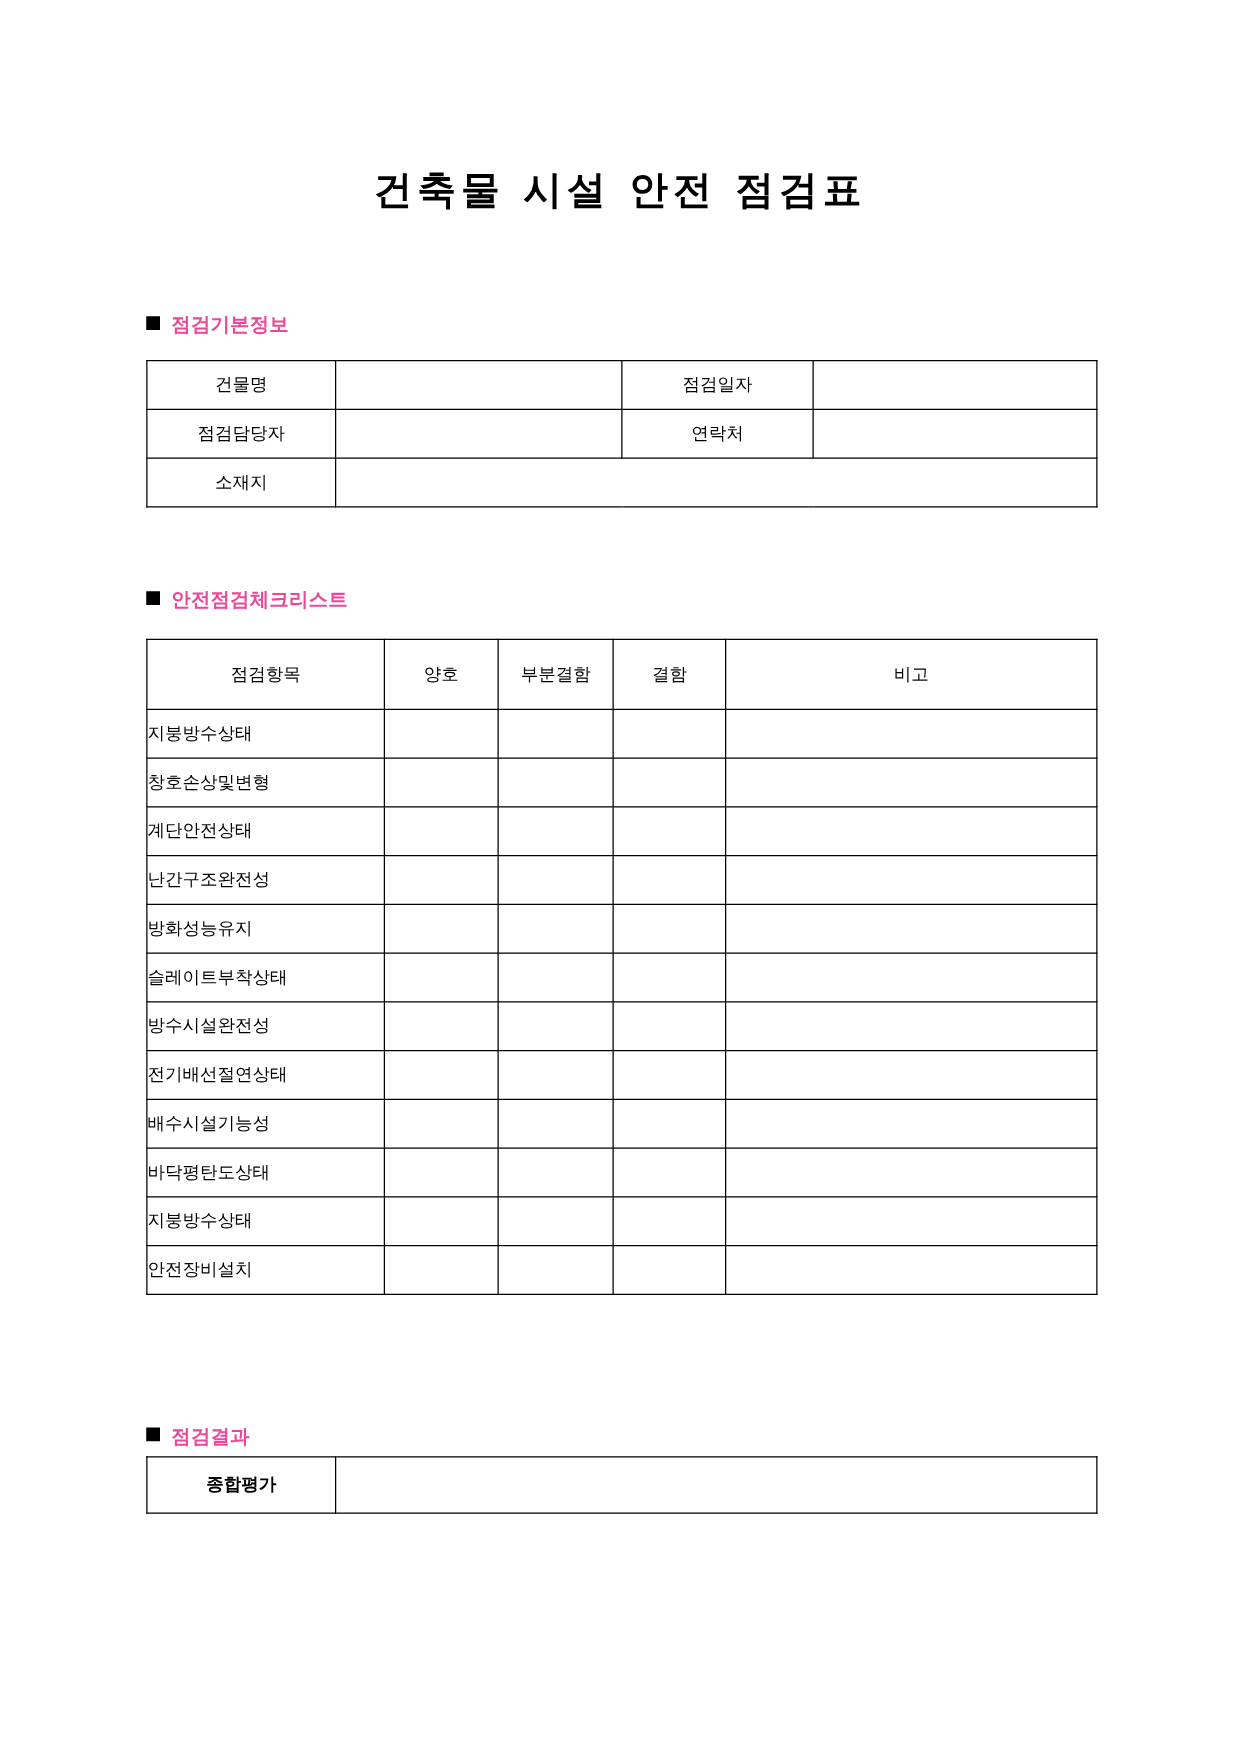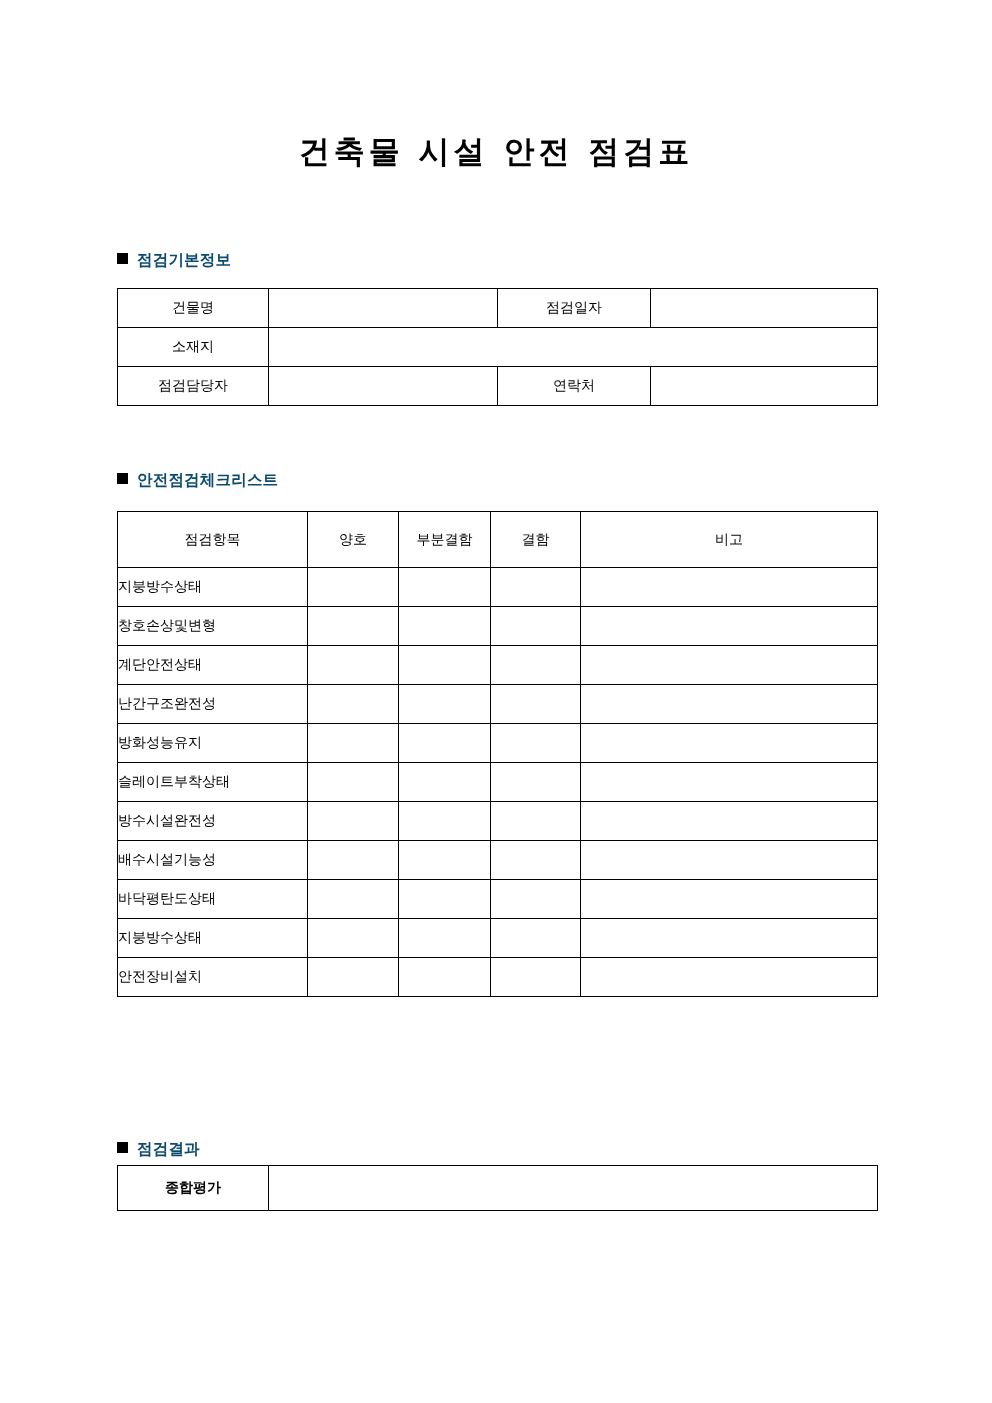--- a/index.html
+++ b/index.html
@@ -36,21 +36,21 @@
     letter-spacing: 4px;
     color: #000000;
   }
 
   
   .section-head {
     position: absolute;
     left: 117px;
     font-size: 15.5px;
     font-weight: bold;
-    color: #0c4a6e;
+    color: #ec4899;
     white-space: nowrap;
   }
   .section-head .marker {
     display: inline-block;
     width: 11px;
     height: 11px;
     background: #000000;
     margin-right: 9px;
     vertical-align: 1px;
   }
@@ -150,28 +150,28 @@
         <col class="c4">
     </colgroup>
     <tbody>
       <tr>
         <td class="label-cell">건물명</td>
         <td class="value-cell"></td>
         <td class="label-cell">점검일자</td>
         <td class="value-cell"></td>
       </tr>
       <tr>
+        <td class="label-cell">점검담당자</td>
+        <td class="value-cell"></td>
+        <td class="label-cell">연락처</td>
+        <td class="value-cell"></td>
+      </tr>
+      <tr>
         <td class="label-cell">소재지</td>
         <td class="value-cell" colspan="3"></td>
-      </tr>
-      <tr>
-        <td class="label-cell">점검담당자</td>
-        <td class="value-cell"></td>
-        <td class="label-cell">연락처</td>
-        <td class="value-cell"></td>
       </tr>
     </tbody>
   </table>
 
   <div class="section-head" id="sec-check">
     <span class="marker"></span><span class="sec-label">안전점검체크리스트</span>
   </div>
 
   <table class="form-table" id="table-checklist">
     <colgroup>
@@ -234,20 +234,27 @@
           <td class="mark-cell"></td>
         </tr>
         <tr>
           <td class="item-cell">방수시설완전성</td>
           <td class="mark-cell"></td>
           <td class="mark-cell"></td>
           <td class="mark-cell"></td>
           <td class="mark-cell"></td>
         </tr>
         <tr>
+          <td class="item-cell">전기배선절연상태</td>
+          <td class="mark-cell"></td>
+          <td class="mark-cell"></td>
+          <td class="mark-cell"></td>
+          <td class="mark-cell"></td>
+        </tr>
+        <tr>
           <td class="item-cell">배수시설기능성</td>
           <td class="mark-cell"></td>
           <td class="mark-cell"></td>
           <td class="mark-cell"></td>
           <td class="mark-cell"></td>
         </tr>
         <tr>
           <td class="item-cell">바닥평탄도상태</td>
           <td class="mark-cell"></td>
           <td class="mark-cell"></td>

